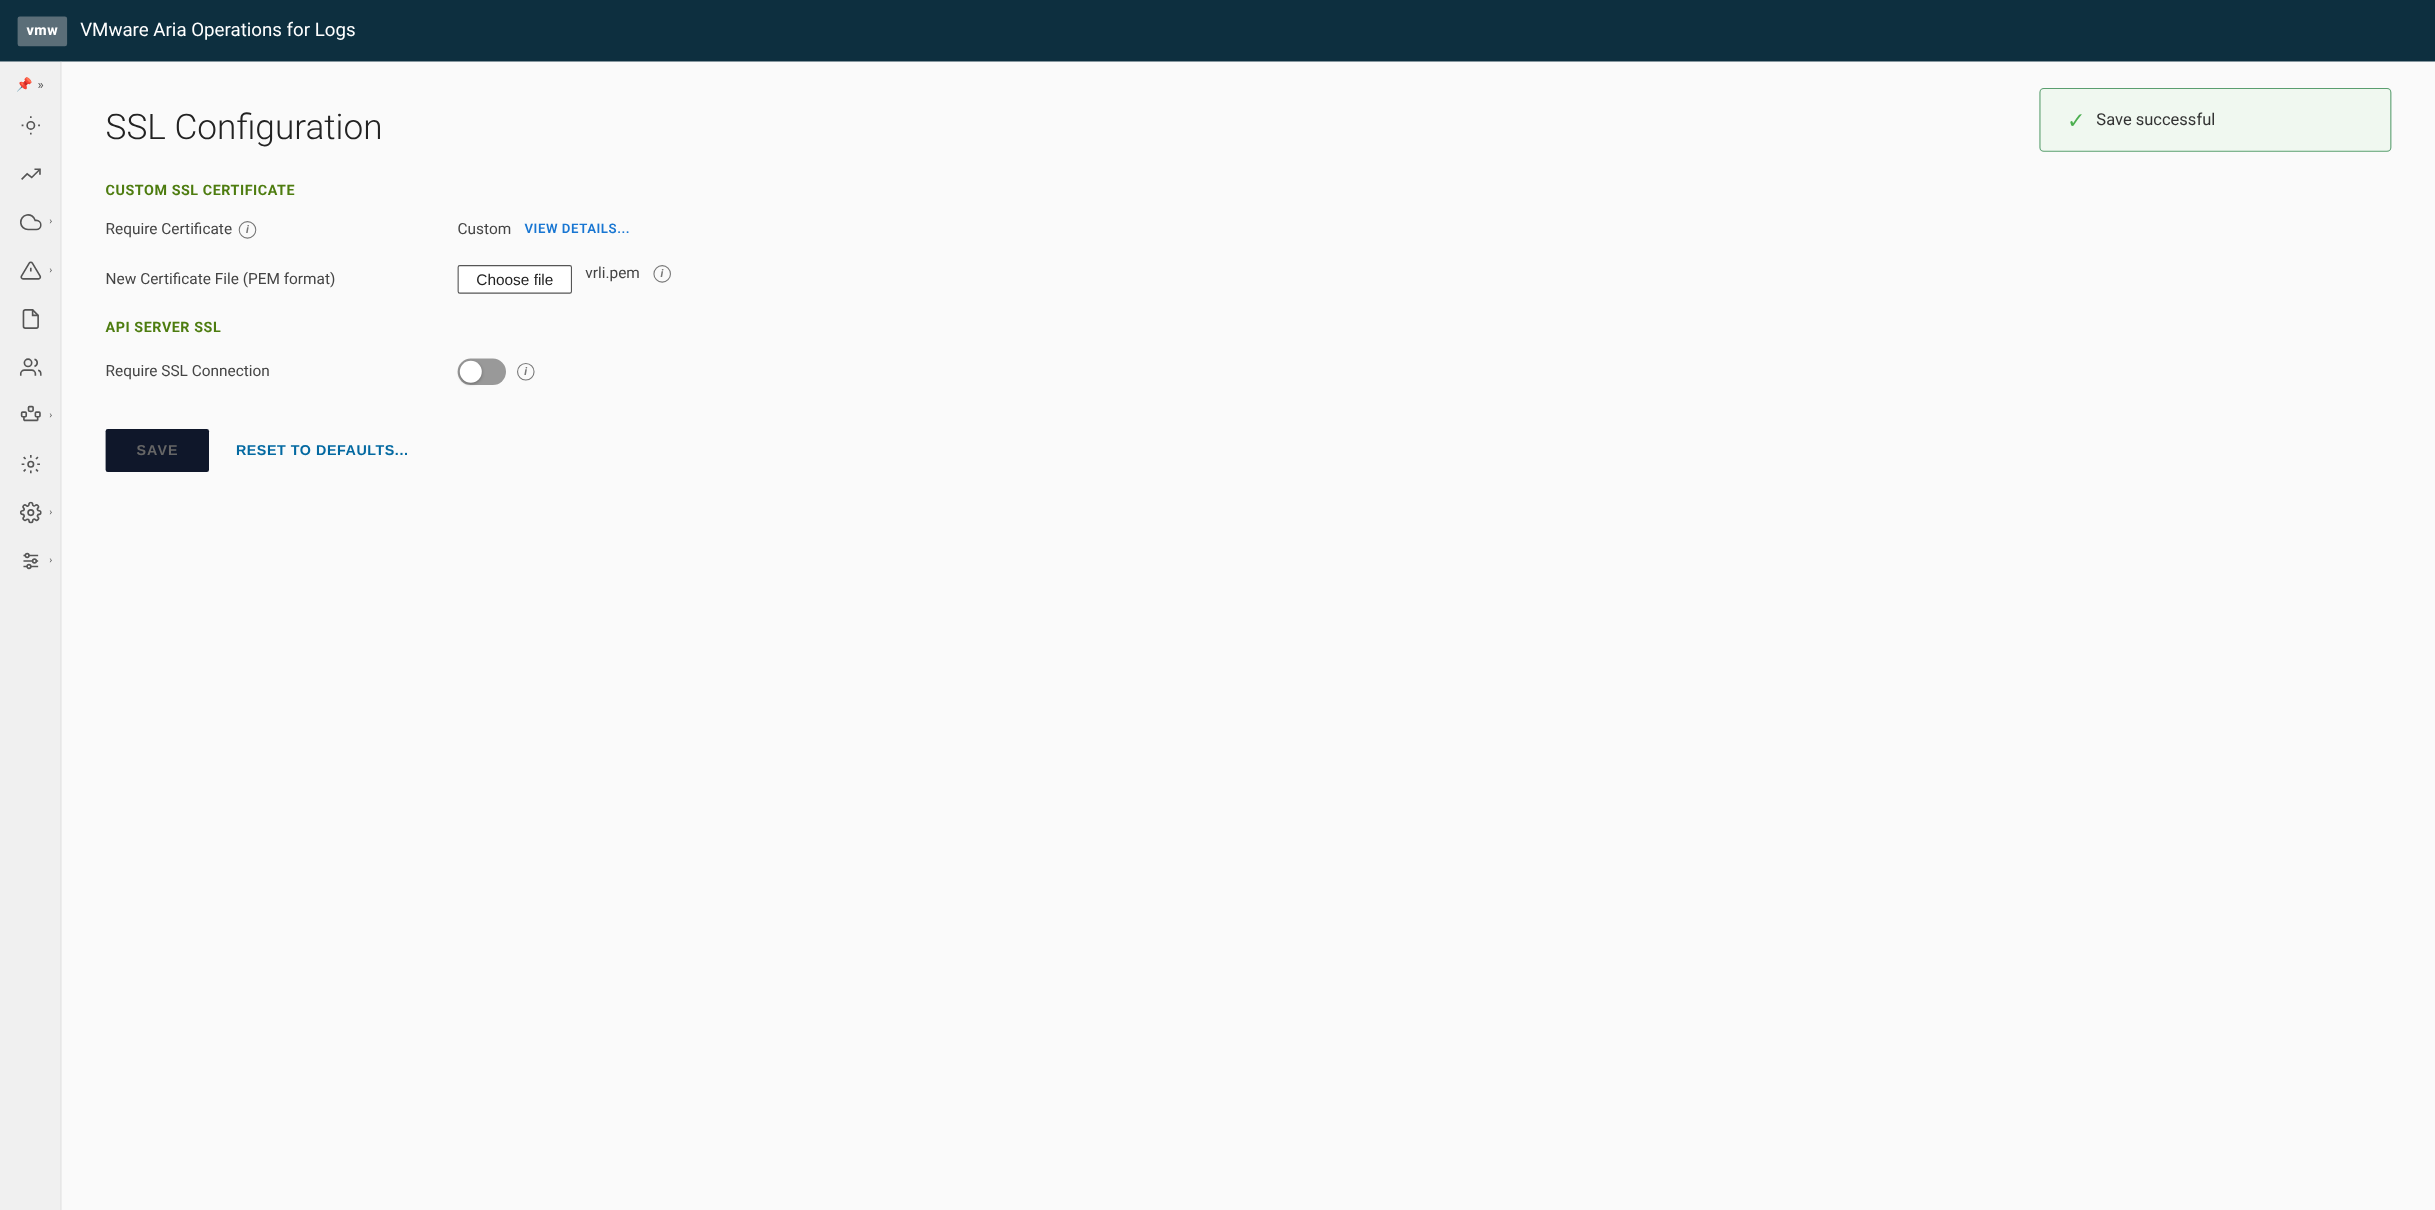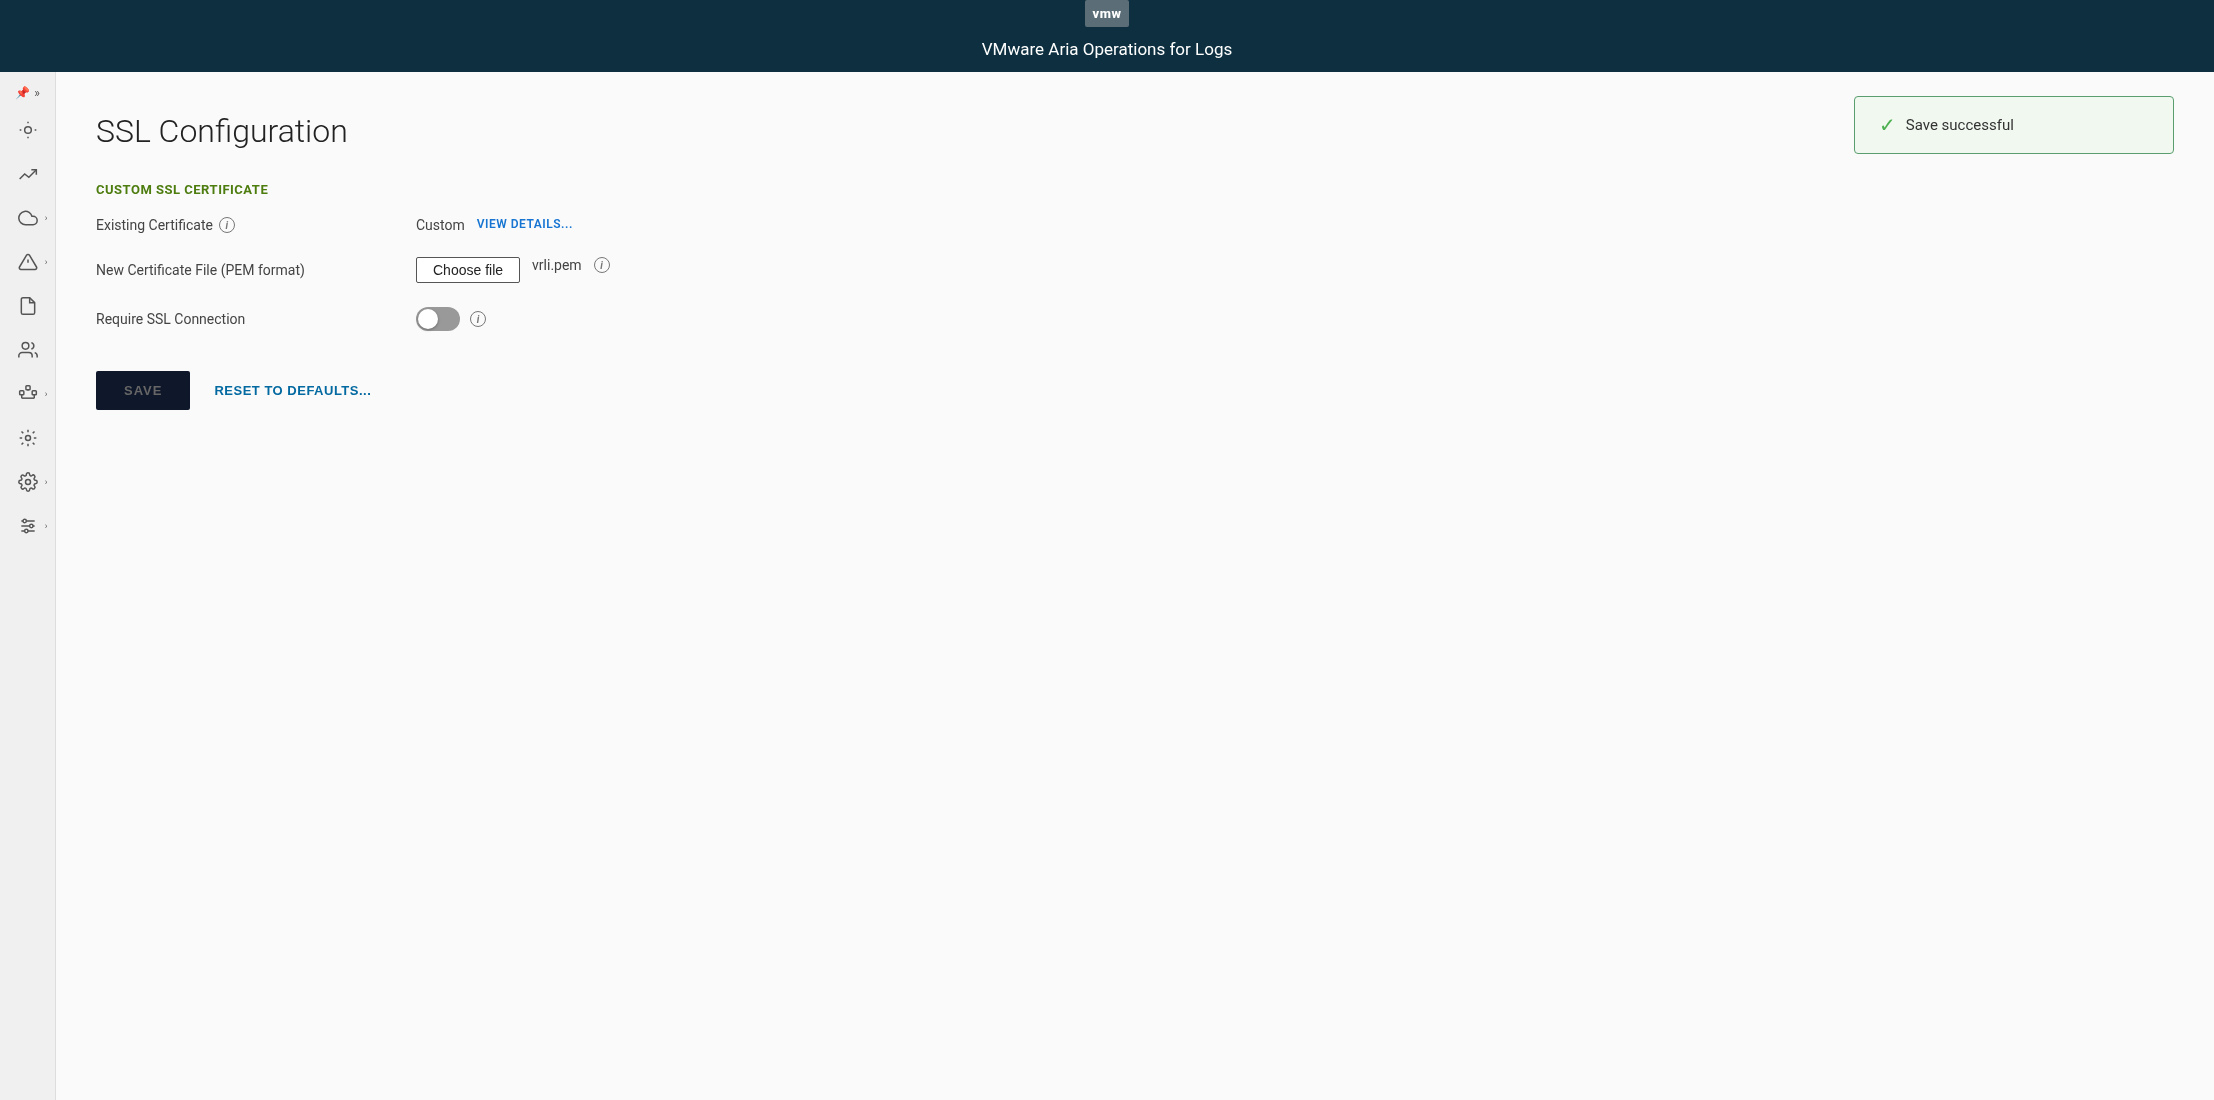--- a/index.html
+++ b/index.html
@@ -1,27 +1,26 @@
 <!DOCTYPE html>
 <html><head>
   <meta charset="utf-8">
   <style>
     * { box-sizing: border-box; margin: 0; padding: 0; }
     body { font-family: -apple-system, BlinkMacSystemFont, 'Segoe UI', Roboto, sans-serif; background: #f5f5f5; display: flex; flex-direction: column; height: 100vh; overflow: hidden; }
 
     
     .navbar {
       background: #0d2f3f;
-      height: 72px;
+      height: 56px;
       display: flex;
       align-items: center;
       padding: 0 16px;
       gap: 12px;
       flex-shrink: 0;
-      flex-direction: column;
     }
     .vmw-logo {
       background: #5b6e78;
       color: white;
       font-weight: 800;
       font-size: 13px;
       padding: 6px 8px;
       border-radius: 2px;
       letter-spacing: 0.5px;
     }
@@ -345,21 +344,21 @@
       <span>Save successful</span>
     </div>
 
     <h1 class="page-title">SSL Configuration</h1>
 
     <div>
       <div class="section-title">CUSTOM SSL CERTIFICATE</div>
 
       <div class="form-row">
         <div class="form-label">
-          <span>Existing Certificate</span>
+          <span>Require Certificate</span>
           <span class="circle-icon">i</span>
         </div>
         <div class="form-value">
           <span>Custom</span>
           <a class="view-details-link">VIEW DETAILS...</a>
         </div>
       </div>
 
       <div class="form-row">
         <div class="form-label">
@@ -367,20 +366,21 @@
         </div>
         <div class="form-value">
           <button class="choose-file-btn">Choose file</button>
           <span class="filename-text">vrli.pem</span>
           <span class="circle-icon">i</span>
         </div>
       </div>
     </div>
 
     <div style="margin-top: 16px;">
+      <div class="section-title">API SERVER SSL</div>
 
       <div class="form-row">
         <div class="form-label">
           <span>Require SSL Connection</span>
         </div>
         <div class="toggle-container">
           <div class="toggle">
             <div class="toggle-knob"></div>
           </div>
           <span class="circle-icon">i</span>

